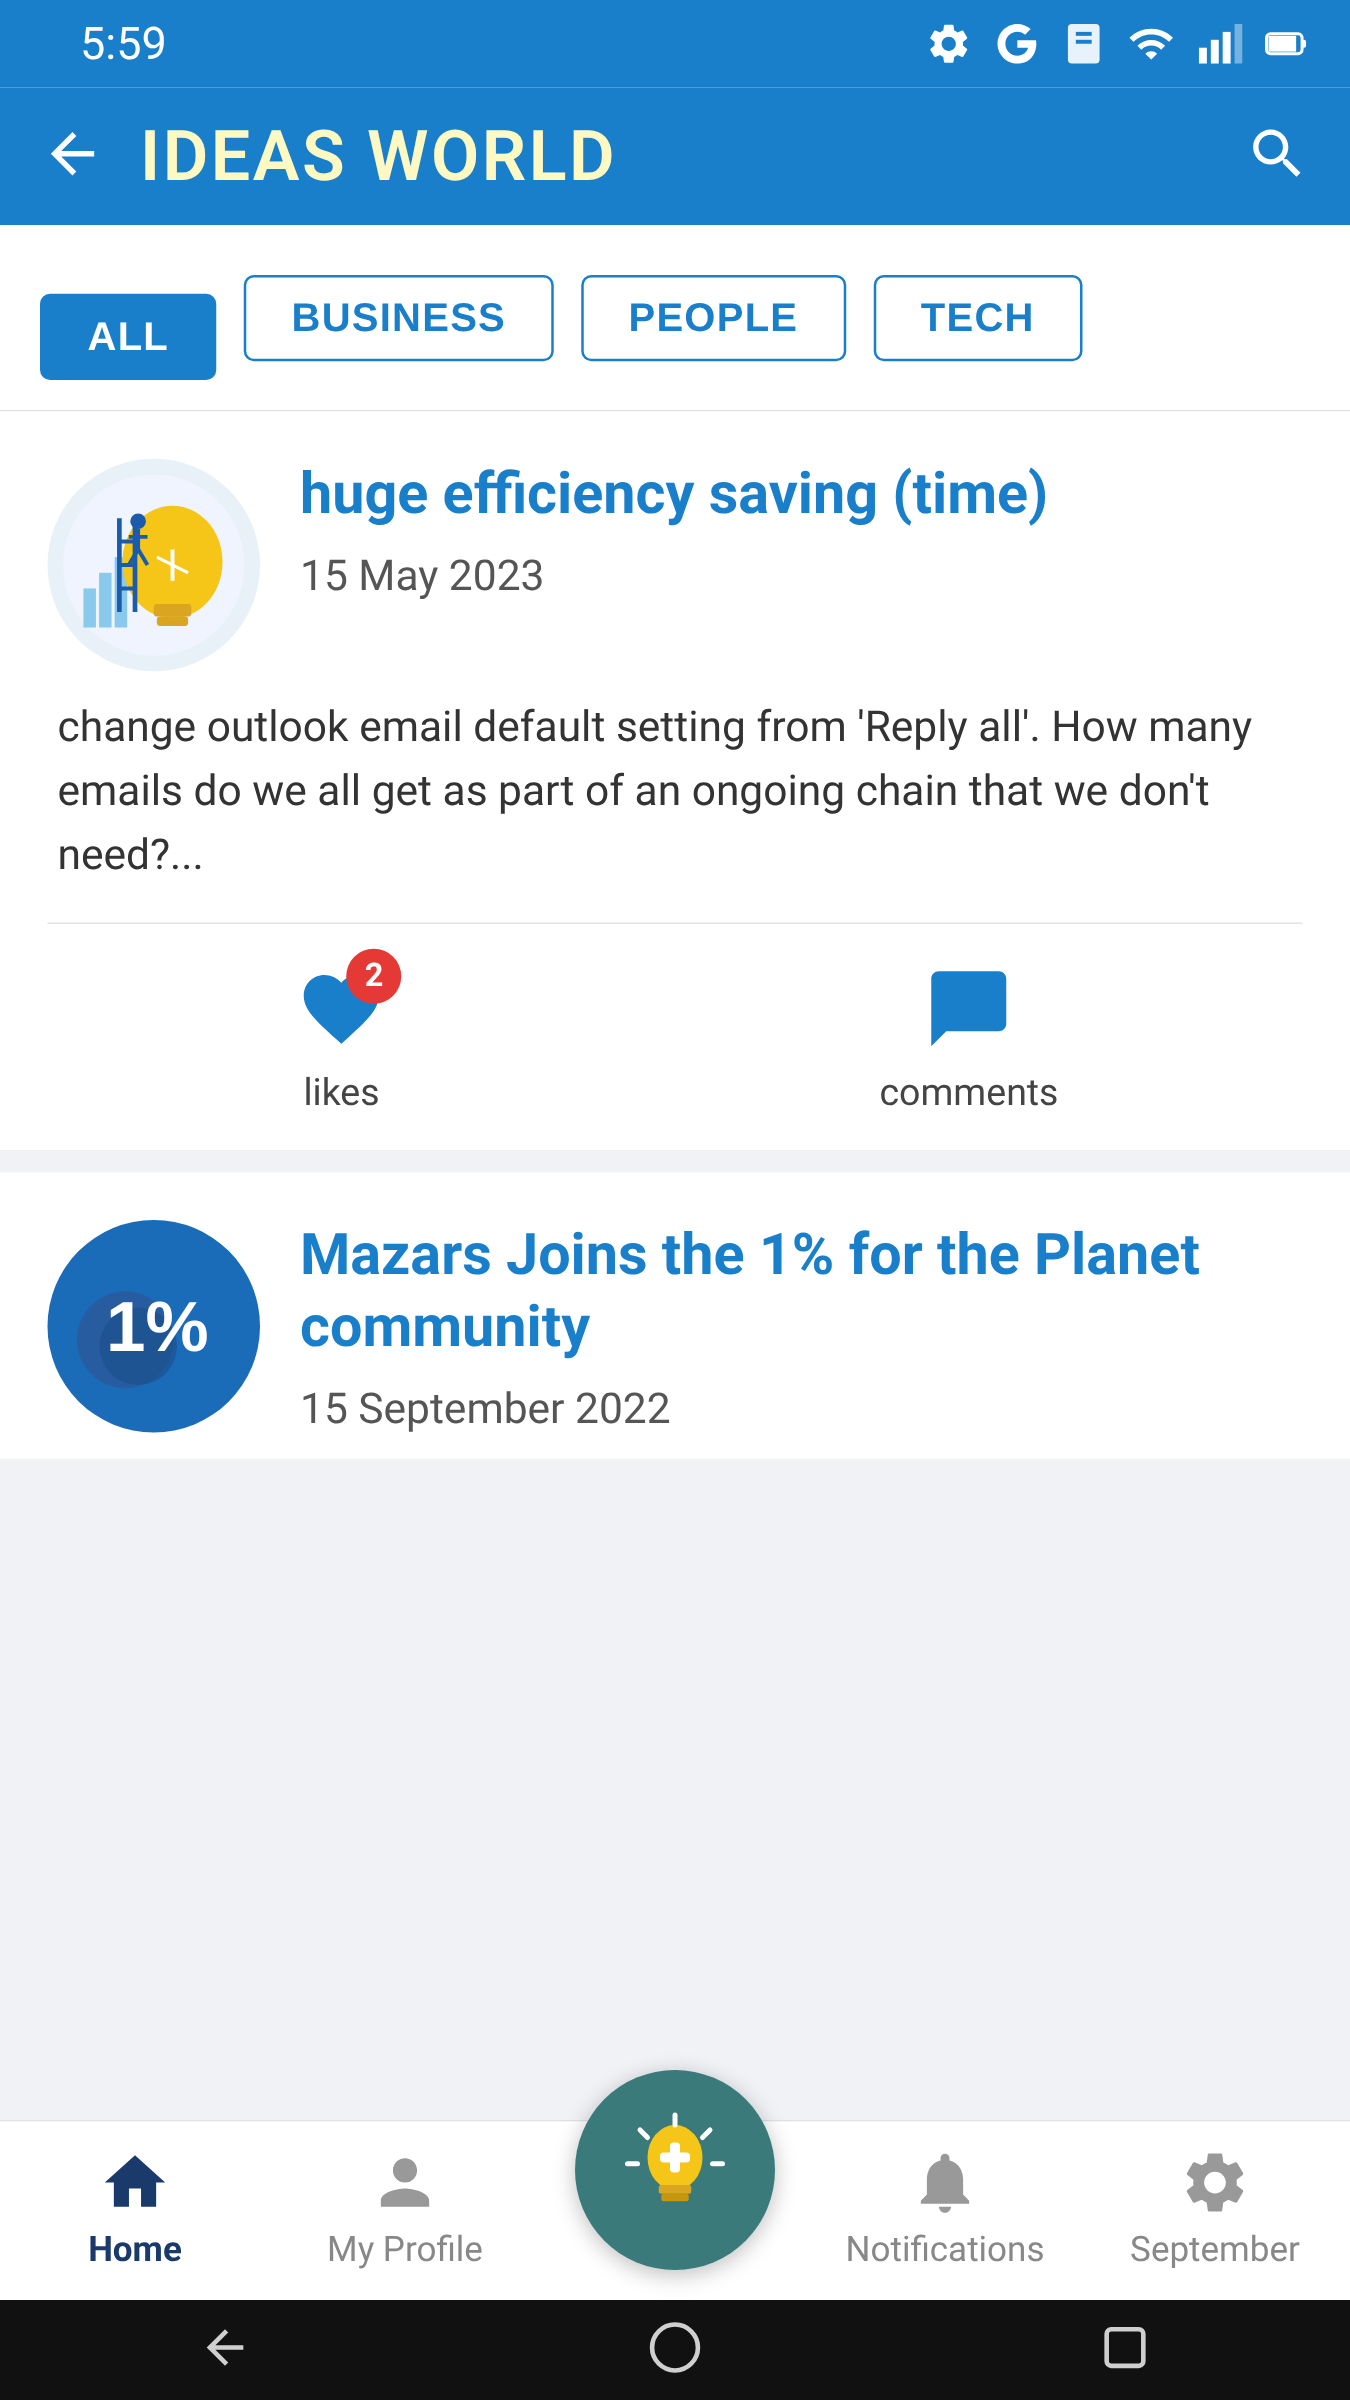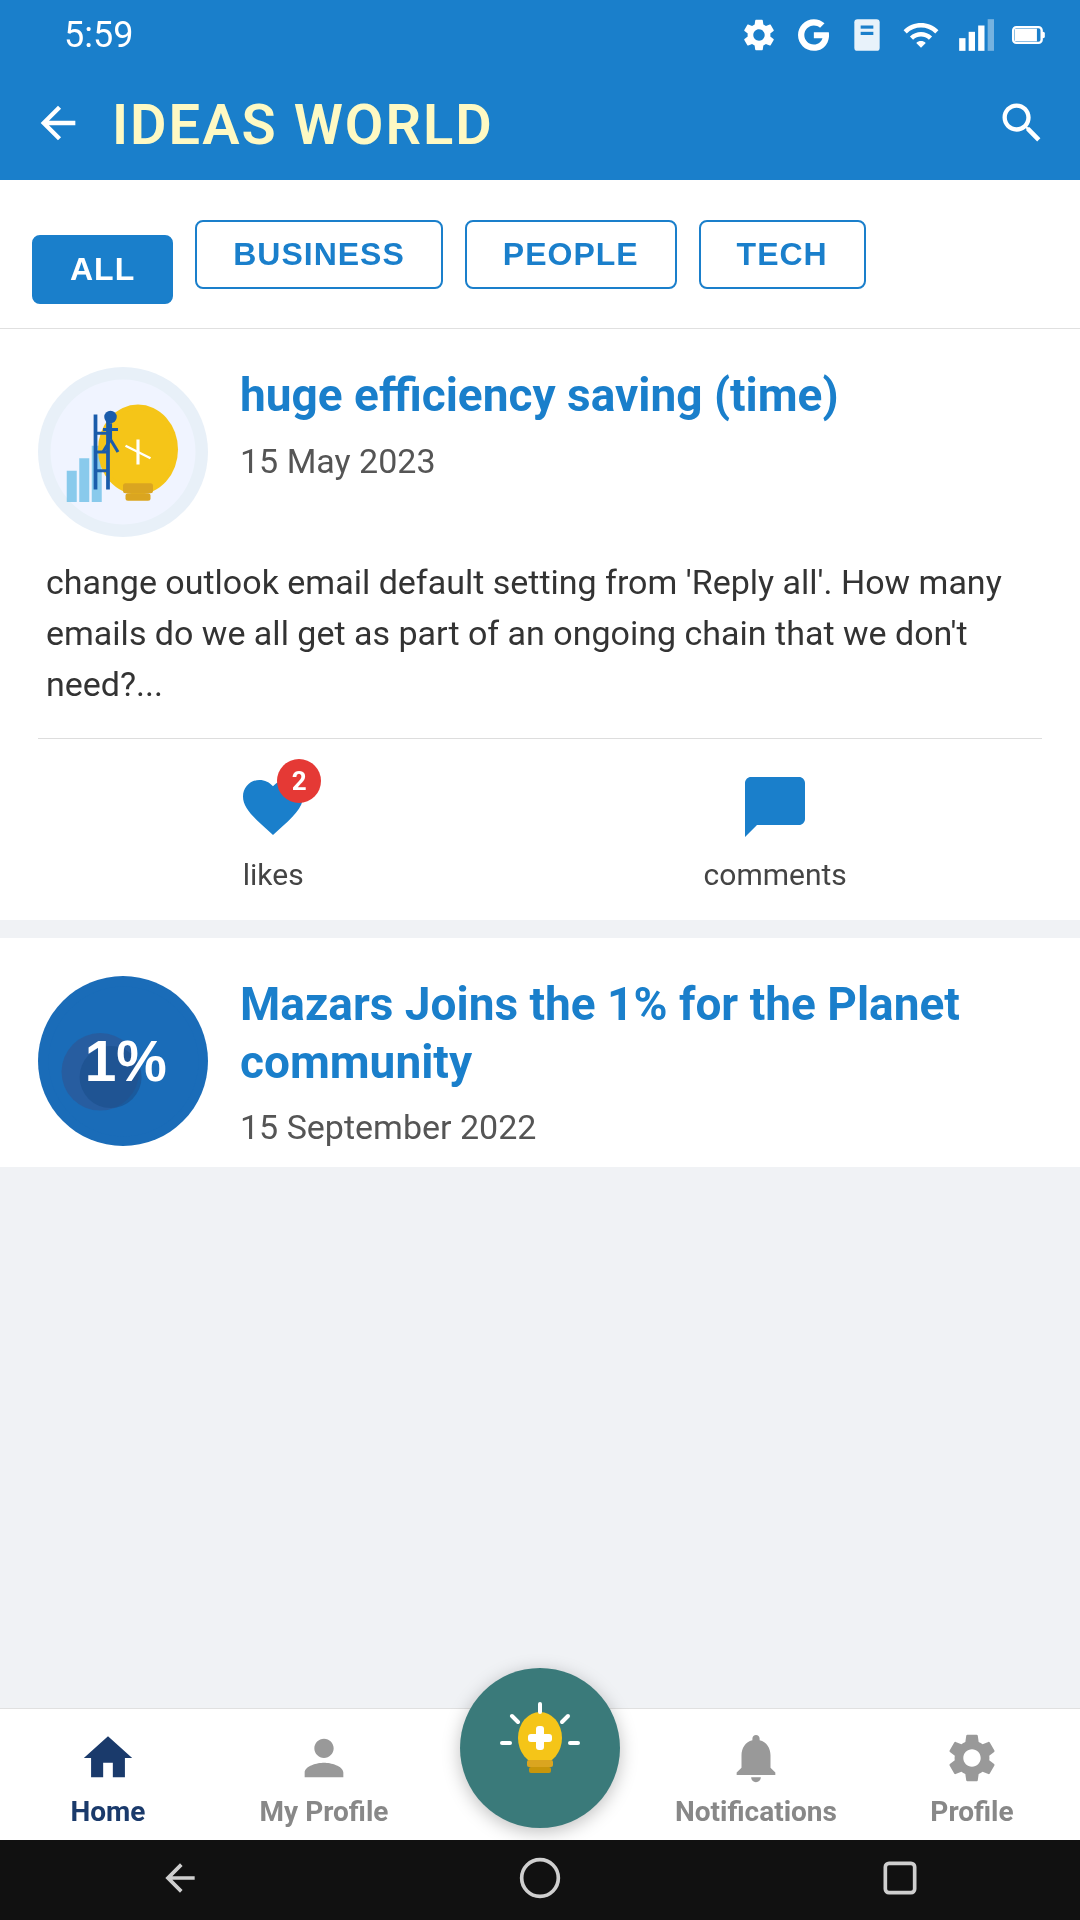--- a/index.html
+++ b/index.html
@@ -152,21 +152,21 @@
       font-weight: bold;
     }
     .action-label {
       font-size: 30px;
       color: #444;
     }
 
     
     .bottom-nav {
       position: fixed;
-      bottom: 68px;
+      bottom: 80px;
       left: 0;
       width: 1080px;
       background: white;
       display: flex;
       justify-content: space-around;
       align-items: flex-end;
       padding: 20px 0 24px 0;
       border-top: 1px solid #e0e0e0;
       z-index: 100;
     }
@@ -175,21 +175,20 @@
       flex-direction: column;
       align-items: center;
       gap: 8px;
       cursor: pointer;
       flex: 1;
     }
     .nav-item svg { width: 58px; height: 58px; }
     .nav-label {
       font-size: 28px;
       color: #888;
-      font-weight: bold;
     }
     .nav-item.active .nav-label { color: #1a3a6b; }
     .nav-item.active svg { fill: #1a3a6b; }
     .nav-fab {
       flex: 1;
       display: flex;
       flex-direction: column;
       align-items: center;
       justify-content: flex-end;
       margin-top: -80px;
@@ -420,21 +419,21 @@
     <svg viewBox="0 0 24 24" fill="#999" width="58" height="58">
       <path d="M12 22c1.1 0 2-.9 2-2h-4c0 1.1.9 2 2 2zm6-6v-5c0-3.07-1.63-5.64-4.5-6.32V4c0-.83-.67-1.5-1.5-1.5s-1.5.67-1.5 1.5v.68C7.64 5.36 6 7.92 6 11v5l-2 2v1h16v-1l-2-2z"></path>
     </svg>
     <span class="nav-label">Notifications</span>
   </div>
 
   <div class="nav-item">
     <svg viewBox="0 0 24 24" fill="#999" width="58" height="58">
       <path d="M19.14,12.94c0.04-0.3,0.06-0.61,0.06-0.94c0-0.32-0.02-0.64-0.07-0.94l2.03-1.58c0.18-0.14,0.23-0.41,0.12-0.61 l-1.92-3.32c-0.12-0.22-0.37-0.29-0.59-0.22l-2.39,0.96c-0.5-0.38-1.03-0.7-1.62-0.94L14.4,2.81c-0.04-0.24-0.24-0.41-0.48-0.41 h-3.84c-0.24,0-0.43,0.17-0.47,0.41L9.25,5.35C8.66,5.59,8.12,5.92,7.63,6.29L5.24,5.33c-0.22-0.08-0.47,0-0.59,0.22L2.74,8.87 C2.62,9.08,2.66,9.34,2.86,9.48l2.03,1.58C4.84,11.36,4.8,11.69,4.8,12s0.02,0.64,0.07,0.94l-2.03,1.58 c-0.18,0.14-0.23,0.41-0.12,0.61l1.92,3.32c0.12,0.22,0.37,0.29,0.59,0.22l2.39-0.96c0.5,0.38,1.03,0.7,1.62,0.94l0.36,2.54 c0.05,0.24,0.24,0.41,0.48,0.41h3.84c0.24,0,0.44-0.17,0.47-0.41l0.36-2.54c0.59-0.24,1.13-0.56,1.62-0.94l2.39,0.96 c0.22,0.08,0.47,0,0.59-0.22l1.92-3.32c0.12-0.22,0.07-0.47-0.12-0.61L19.14,12.94z M12,15.6c-1.98,0-3.6-1.62-3.6-3.6 s1.62-3.6,3.6-3.6s3.6,1.62,3.6,3.6S13.98,15.6,12,15.6z"></path>
     </svg>
-    <span class="nav-label">Profile</span>
+    <span class="nav-label">September</span>
   </div>
 </div>
 
 <div class="android-nav">
   <div class="android-nav-btn">
     <svg viewBox="0 0 24 24" fill="white" width="44" height="44">
       <path d="M20 11H7.83l5.59-5.59L12 4l-8 8 8 8 1.41-1.41L7.83 13H20v-2z"></path>
     </svg>
   </div>
   <div class="android-nav-btn">

